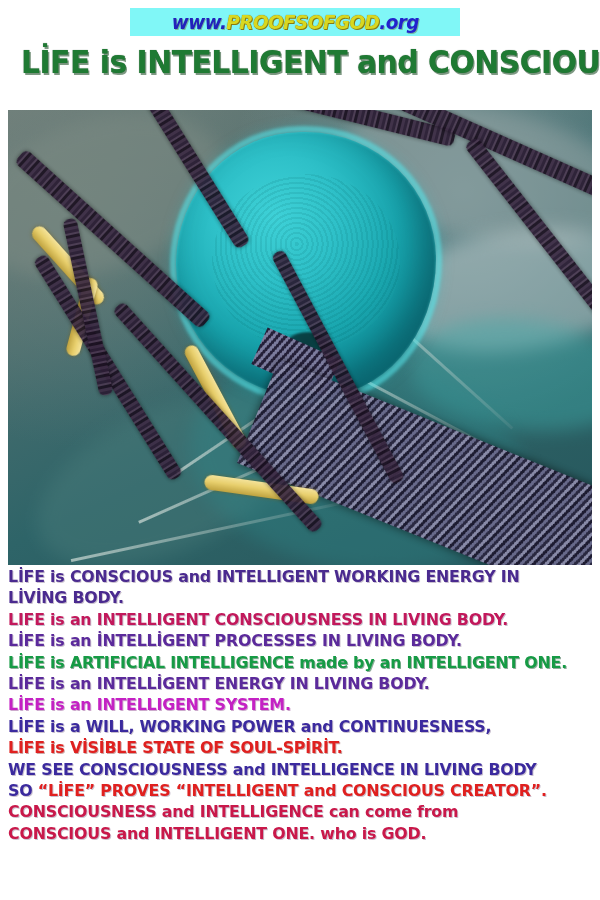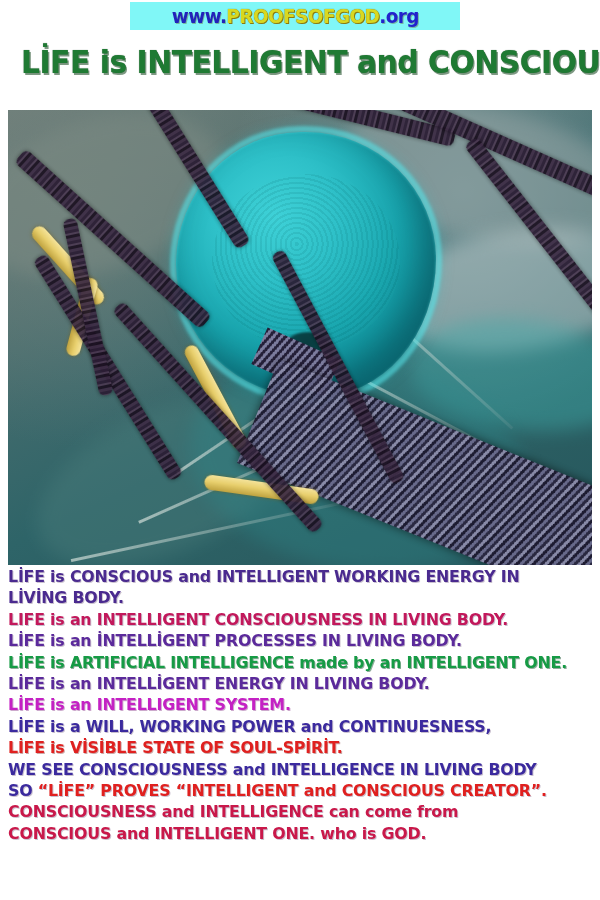--- a/index.html
+++ b/index.html
@@ -18,27 +18,28 @@
     position: relative;
     width: 600px;
     height: 900px;
     background: #ffffff;
   }
 
   
   .top-banner {
     position: absolute;
     left: 130px;
-    top: 2px;
+    top: 8px;
     width: 330px;
     height: 28px;
     background: #80f7f7;
     display: flex;
     align-items: center;
     justify-content: center;
+    font-style: italic;
   }
   .top-banner .urltxt {
     font-family: "DejaVu Sans", sans-serif;
     font-weight: bold;
     font-size: 20px;
     letter-spacing: -0.6px;
     line-height: 1;
     white-space: nowrap;
     transform: scaleX(0.92);
     text-shadow: 1px 1px 0 rgba(90,70,0,0.35);

